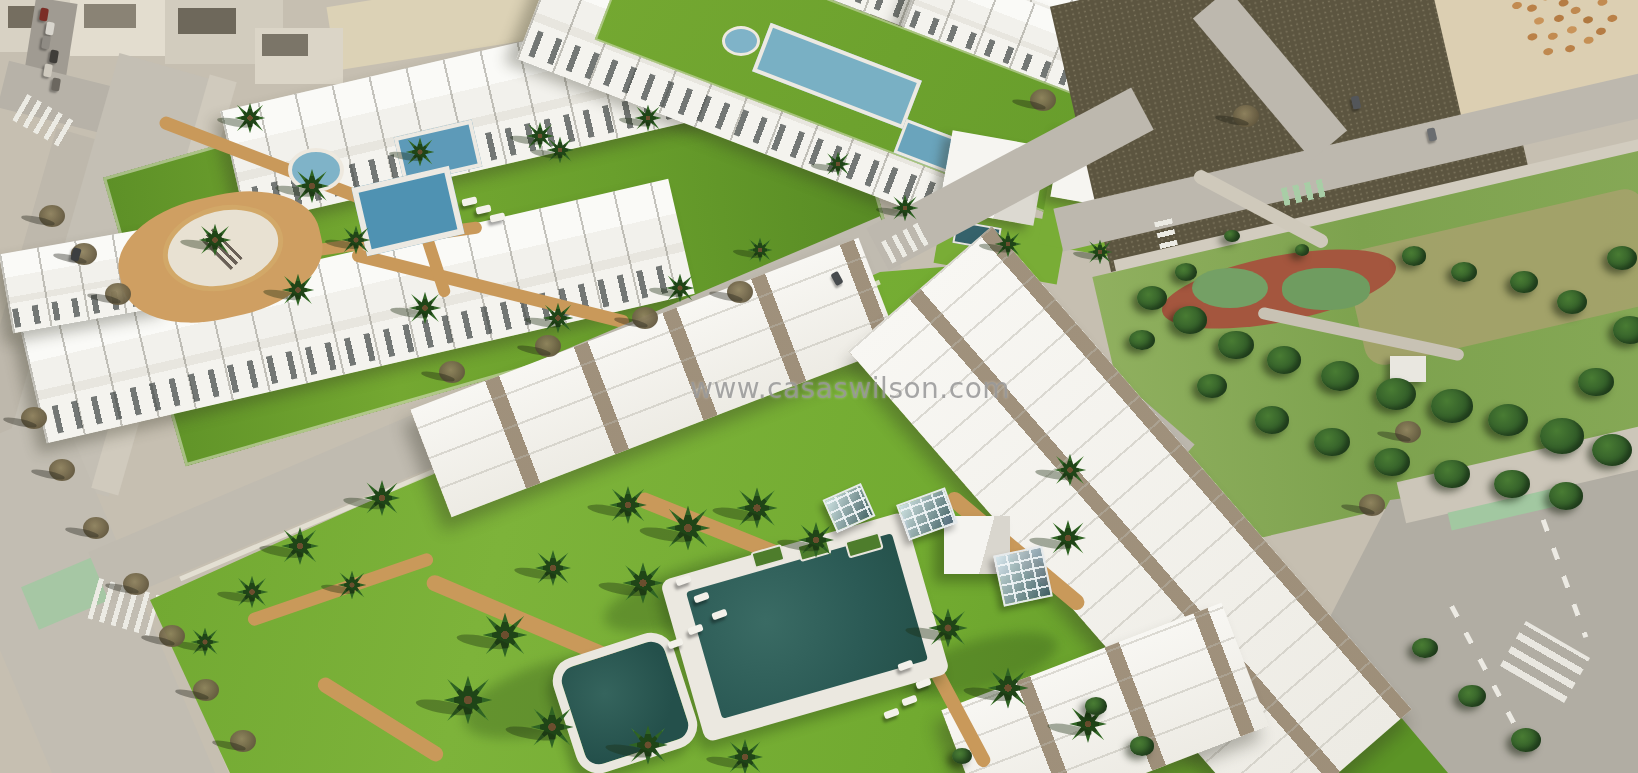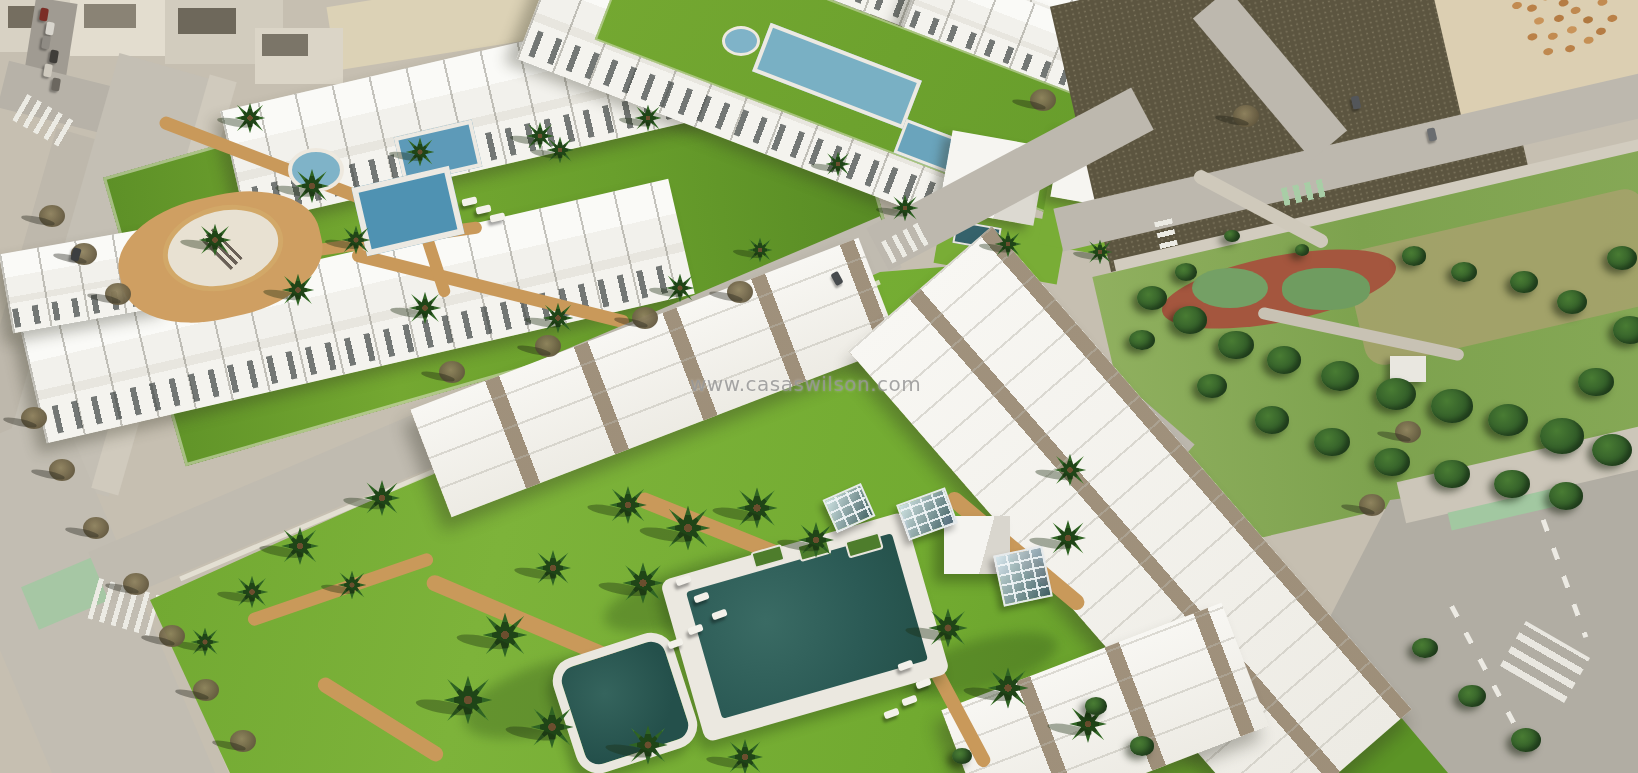--- a/index.html
+++ b/index.html
@@ -48,21 +48,21 @@
   .palm::after{content:"";position:absolute;left:-58%;top:52%;width:120%;height:26%;
     background:rgba(25,45,15,.38);border-radius:50%;transform:rotate(10deg);}
   .lng{width:15px;height:7px;background:#f3f1ea;border-radius:2px;box-shadow:-3px 3px 3px rgba(0,0,0,.35);}
   .car{width:8px;height:13px;border-radius:2px;box-shadow:-2px 2px 2px rgba(0,0,0,.3);}
   .shade{background:rgba(28,55,14,.26);border-radius:50%;filter:blur(6px);}
   .mounds{width:10px;height:7px;border-radius:50%;background:#c28b51;
     box-shadow:14px 6px 0 #ba8148,30px -2px 0 #c59055,46px 8px 0 #b57c44,60px 2px 0 #c28b51,
     18px 20px 0 #c9945a,38px 22px 0 #b57c44,56px 18px 0 #bf8950,8px 34px 0 #ba8148,
     28px 38px 0 #c28b51,48px 36px 0 #c9945a,66px 30px 0 #b07940,20px 52px 0 #bf8950,
     42px 54px 0 #ba8148,62px 50px 0 #c59055,76px 44px 0 #b57c44,84px 16px 0 #c28b51,90px 34px 0 #ba8148;}
-  .wm{z-index:50;font-size:20px;letter-spacing:.5px;color:rgba(150,150,150,.85);
+  .wm{z-index:50;font-size:28px;letter-spacing:.5px;color:rgba(150,150,150,.85);
     text-shadow:0 0 3px rgba(255,255,255,.35);white-space:nowrap;text-align:right;}
   .logo{width:42px;height:20px;transform:rotate(58deg);opacity:.8;
     background:repeating-linear-gradient(0deg,#4a4038 0 3px,transparent 3px 7px);}
 </style>
 </head>
 <body>
 
 <div id="scene">
 
   <div class="a" style="left:330px;top:-12px;width:240px;height:64px;transform:rotate(-9deg);background:#dcd2b6;"></div>

